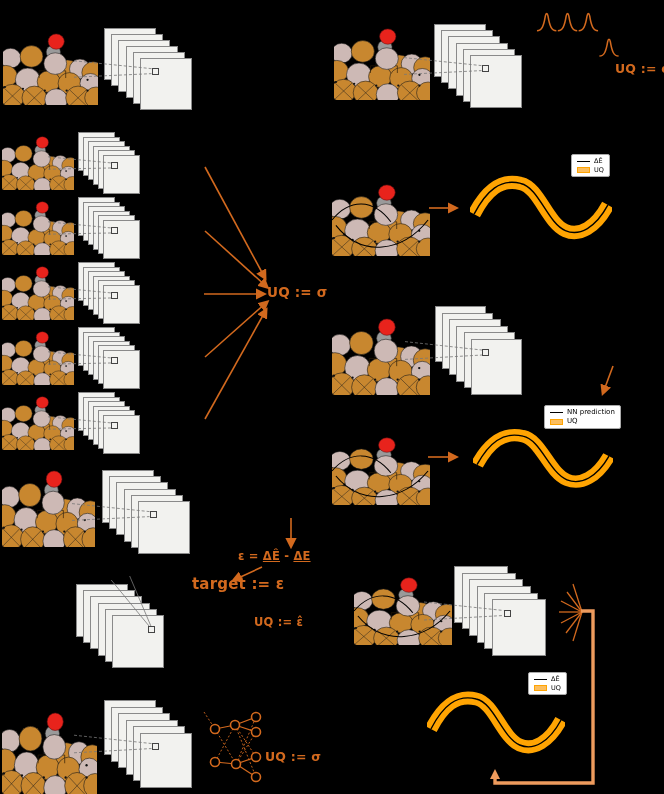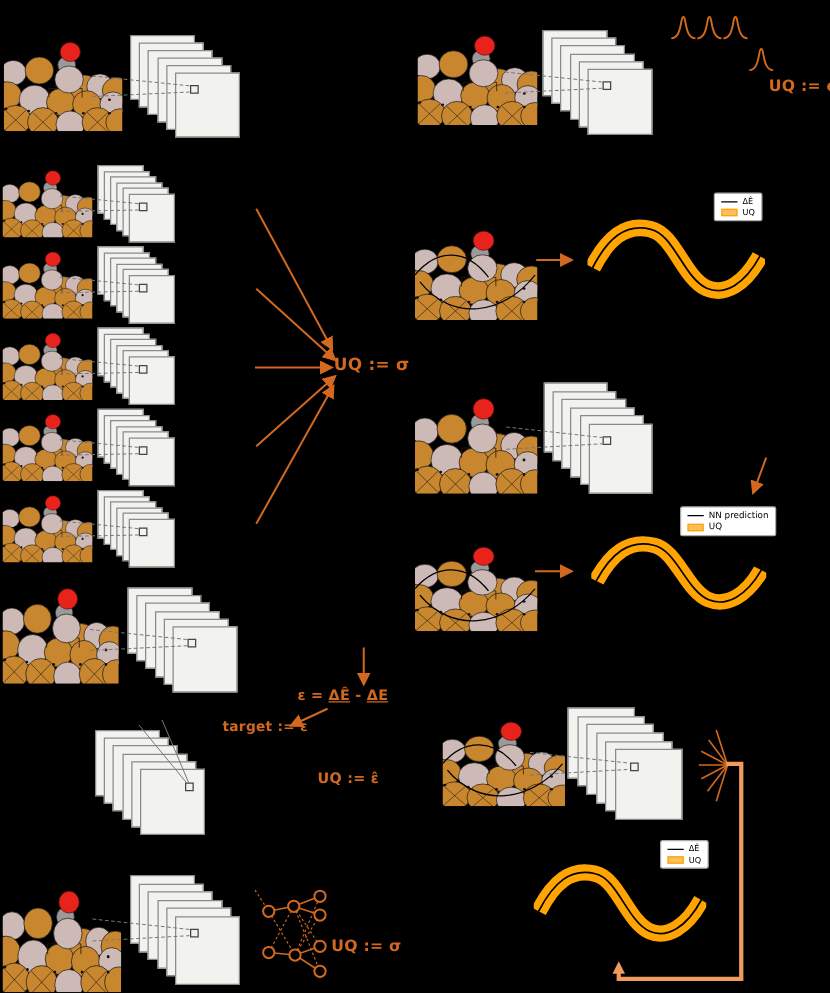--- a/index.html
+++ b/index.html
@@ -409,21 +409,21 @@
       <svg width="88" height="84">
         <line x1="-30" y1="33.6" x2="47.50240000000001" y2="41.605599999999995" stroke="#777" stroke-width="0.8" stroke-dasharray="3,2"></line>
         <line x1="-30" y1="50.4" x2="47.50240000000001" y2="46.605599999999995" stroke="#777" stroke-width="0.8" stroke-dasharray="3,2"></line>
       </svg>
       <div class="marker" style="left: 47.5024px; top: 40.6056px;"></div>
     </div>
 
   <div class="olabel" style="left:238px;top:549px;font-size:11.5px;">
     <span>ε = </span><span class="ul">ΔÊ</span><span> - </span><span class="ul">ΔE</span>
   </div>
-  <div class="olabel" style="left:178px;top:575px;font-size:11px;">target := ε</div>
+  <div class="olabel" style="left:192px;top:575px;font-size:15px;">target := ε</div>
   <div class="olabel" style="left:254px;top:615px;font-size:11.5px;">UQ := ε̂</div>
 
   <div class="stack widget" style="left:76px;top:584px;width:88px;height:84px;">
       <div class="sheet" style="left: 0px; top: 0px; width: 51.92px; height: 52.92px;"></div>
       <div class="sheet" style="left: 7.216px; top: 6.216px; width: 51.92px; height: 52.92px;"></div>
       <div class="sheet" style="left: 14.432px; top: 12.432px; width: 51.92px; height: 52.92px;"></div>
       <div class="sheet" style="left: 21.648px; top: 18.648px; width: 51.92px; height: 52.92px;"></div>
       <div class="sheet" style="left: 28.864px; top: 24.864px; width: 51.92px; height: 52.92px;"></div>
       <div class="sheet" style="left: 36.08px; top: 31.08px; width: 51.92px; height: 52.92px;"></div>
       <svg width="88" height="84">

